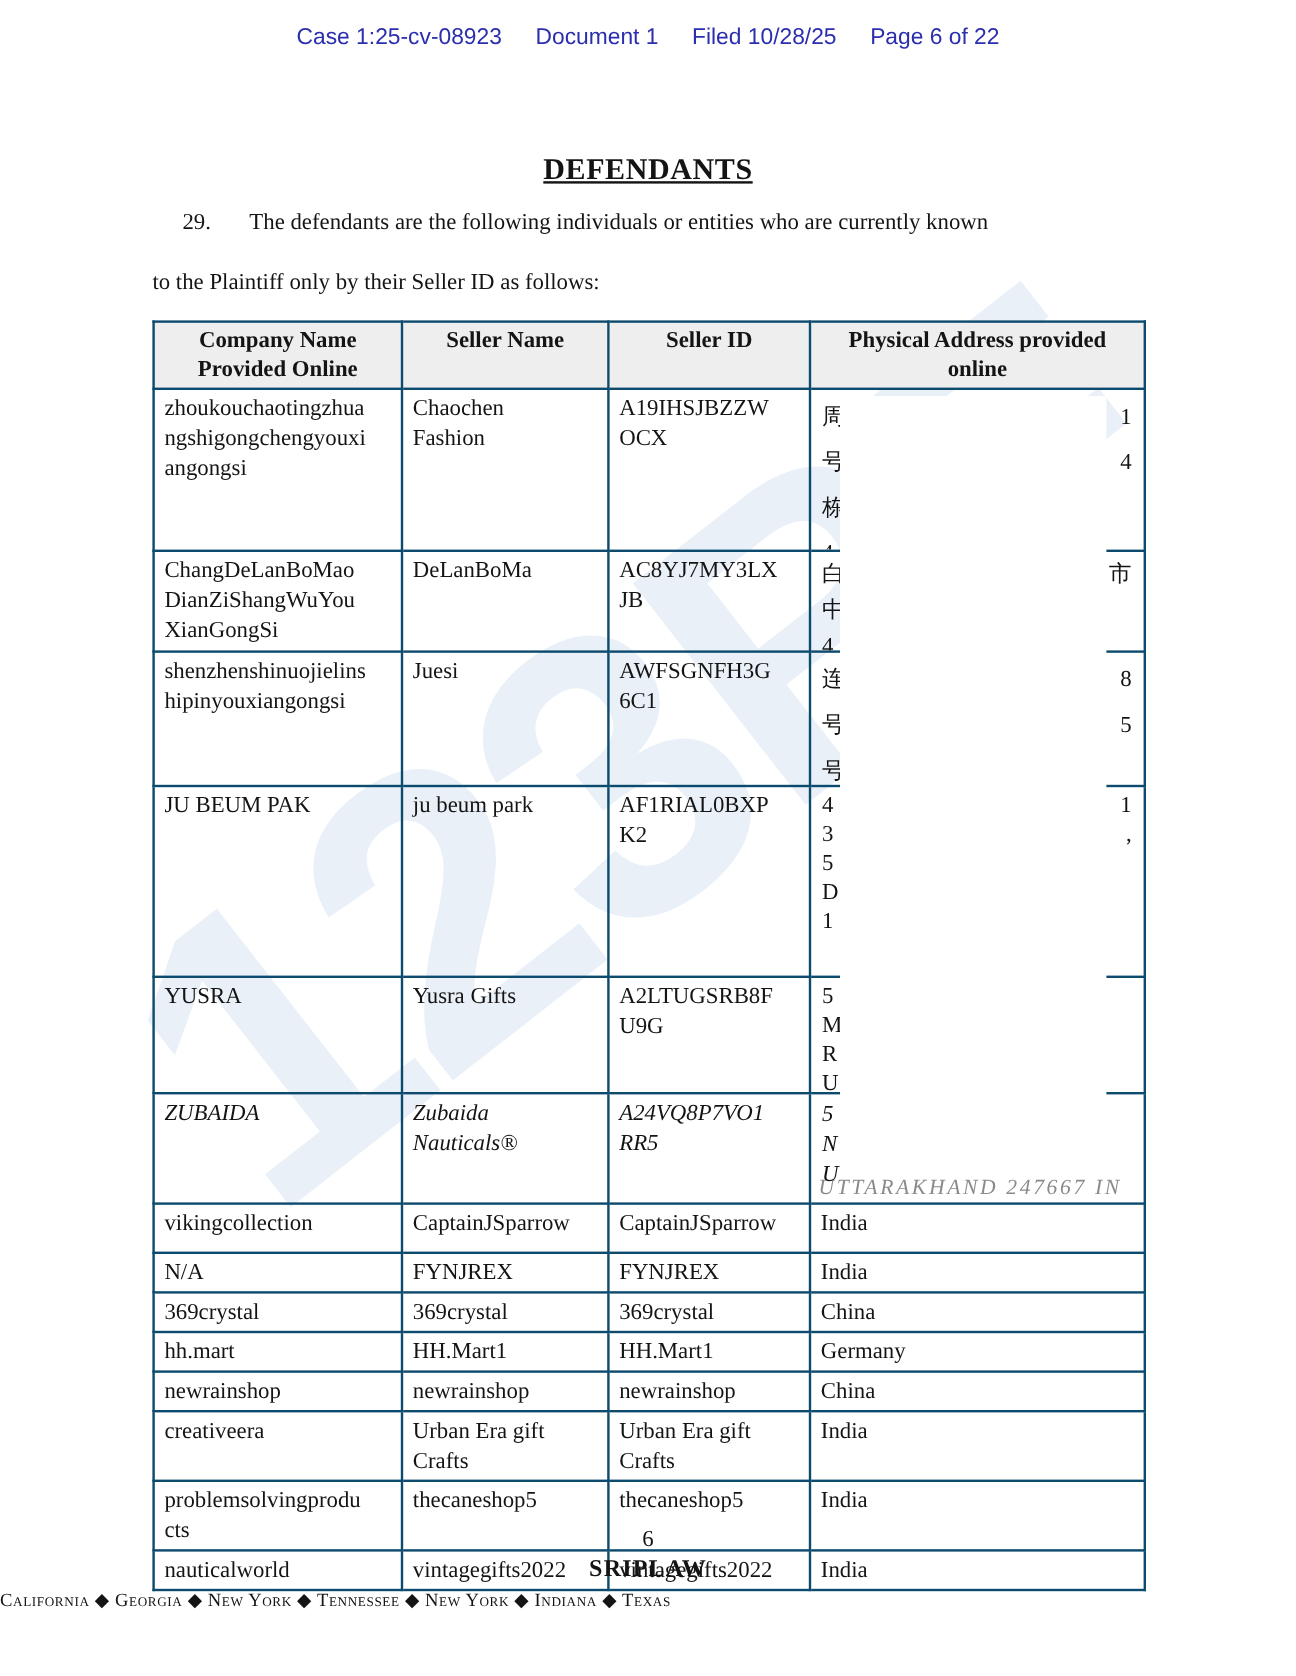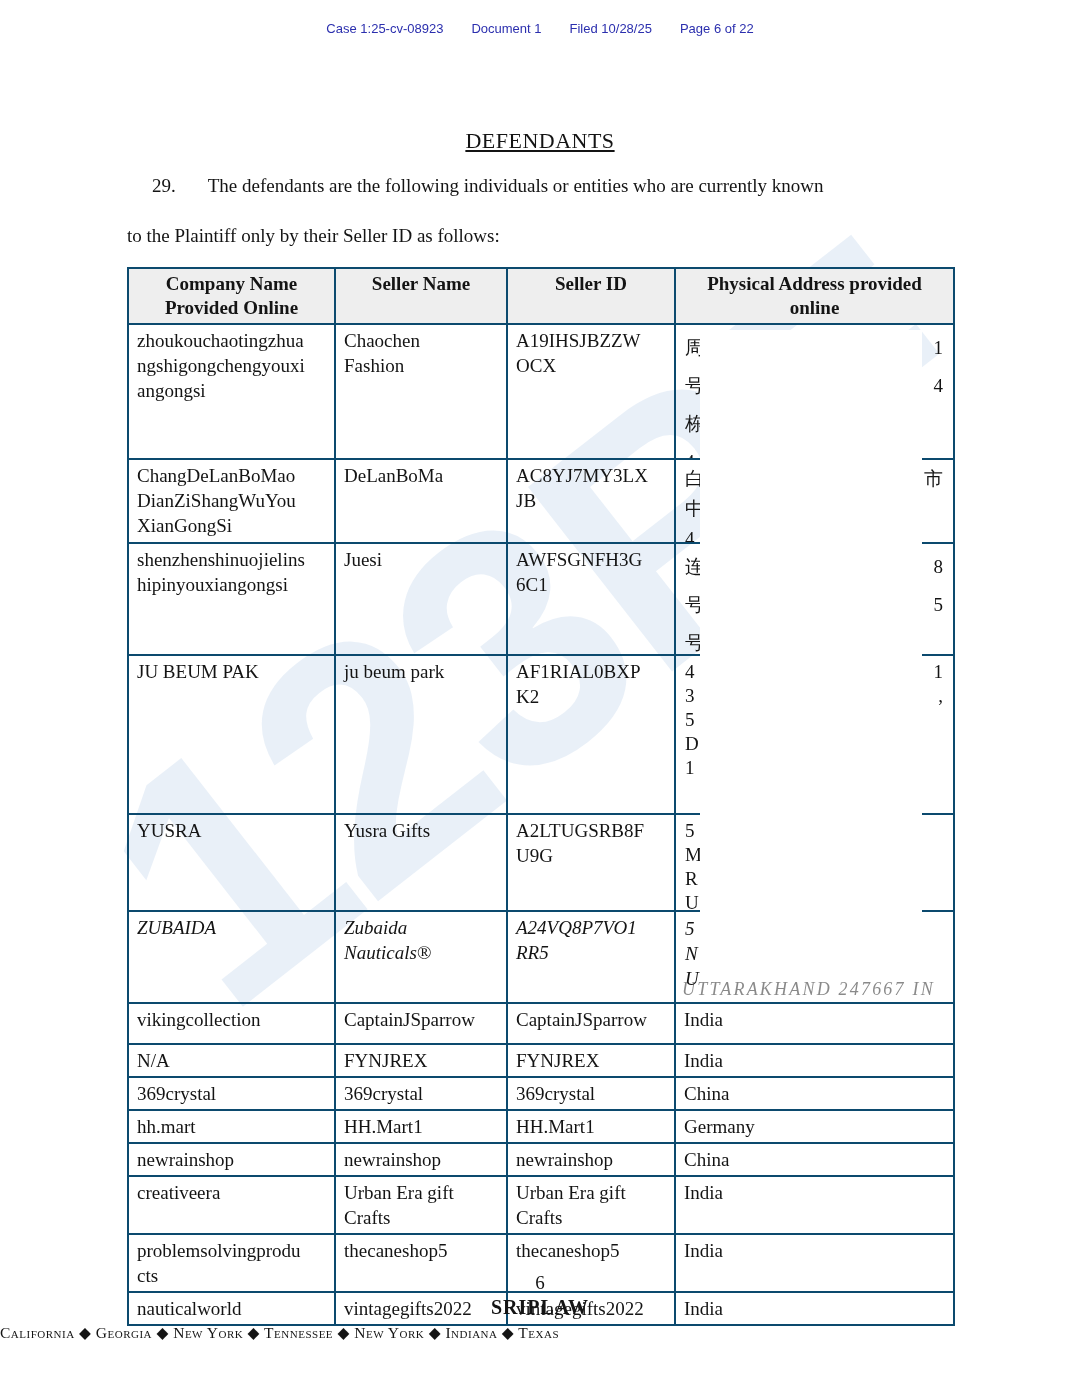--- a/index.html
+++ b/index.html
@@ -14,25 +14,25 @@
     transform:rotate(-38deg);
     font-family:"Liberation Sans", sans-serif; font-weight:bold;
     font-size:340px; letter-spacing:-8px; text-align:center;
     color:rgba(188,208,233,0.32); z-index:0; user-select:none; pointer-events:none;
   }
   .content { position:relative; z-index:1; }
 
   .case-header {
     position:absolute; top:21px; left:0; right:0;
     display:flex; justify-content:center; gap:28px;
-    font-family:"Liberation Sans", sans-serif; font-size:13px; color:#2b2fae;
+    font-family:"Liberation Sans", sans-serif; font-size:19px; color:#2b2fae;
   }
   .doc-title {
     position:absolute; top:128px; left:0; right:0; text-align:center;
-    font-size:22px; font-weight:normal; letter-spacing:0.5px;
+    font-size:25px; font-weight:bold; letter-spacing:0.5px;
   }
   .doc-title span { text-decoration:underline; }
 
   .para { position:absolute; left:127px; top:175px; width:840px; font-size:19px; }
   .para .p1 { white-space:nowrap; }
   .para .pnum { margin-left:25px; margin-right:32px; }
   .para .p2 { margin-top:28px; }
 
   table.doc-table {
     position:absolute; left:127px; top:267px; width:826px;

